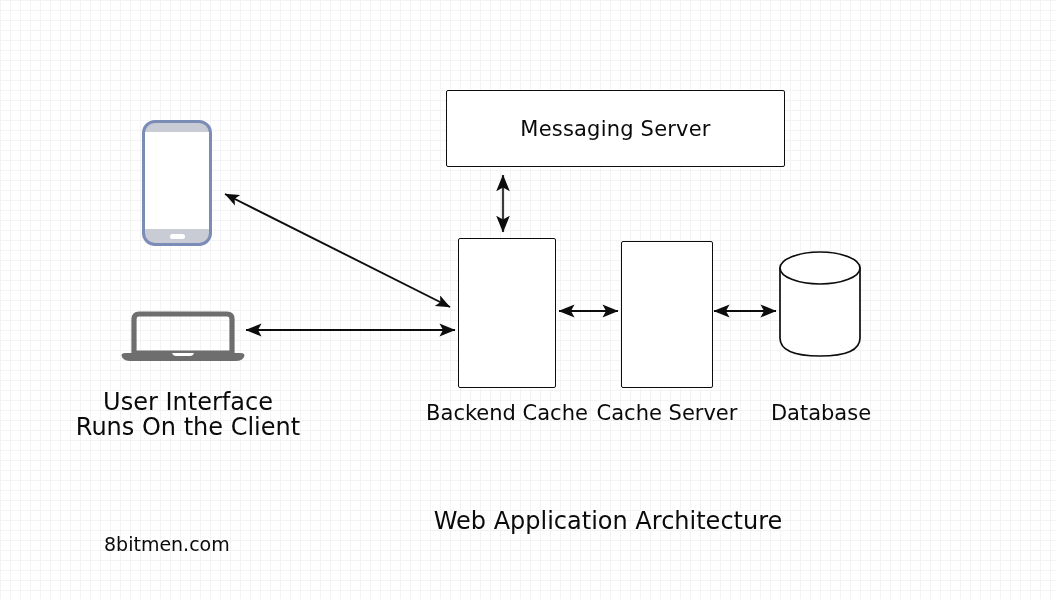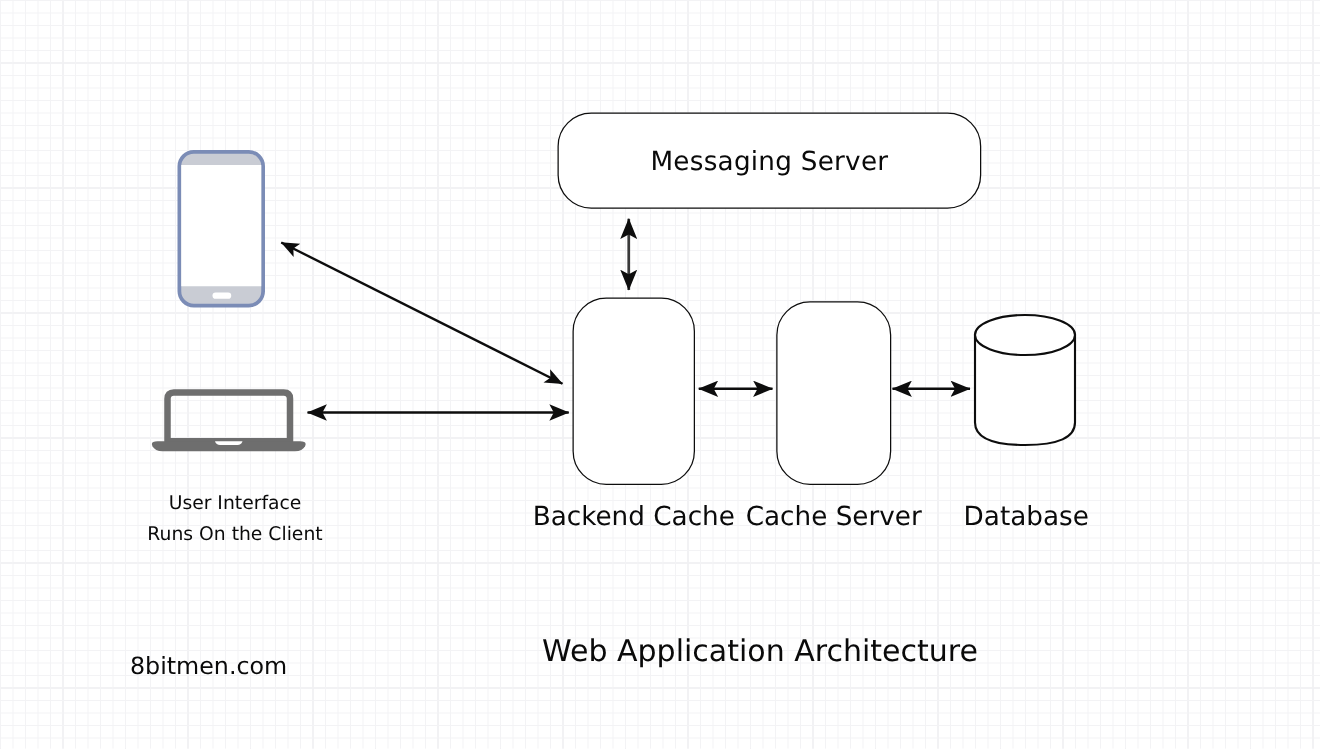--- a/index.html
+++ b/index.html
@@ -35,21 +35,21 @@
     height: 599px;
   }
 
   .node { position: absolute; }
 
   
   .box {
     position: absolute;
     background: #ffffff;
     border: 1.6px solid #0d0d0d;
-    border-radius: 27px;
+    border-radius: 2px;
     box-sizing: border-box;
   }
   .box-label {
     position: absolute;
     left: 0; right: 0;
     text-align: center;
     color: #0a0a0a;
     font-size: 21px;
     letter-spacing: 0.2px;
     white-space: nowrap;
@@ -76,21 +76,21 @@
     left: 0; right: 0;
     background: #ffffff;
   }
   .phone-home {
     position: absolute;
     background: #ffffff;
     border-radius: 4px;
   }
 
   
-  .t-ui      { font-size: 15px; line-height: 25px; }
+  .t-ui      { font-size: 24px; line-height: 25px; }
   .t-node    { font-size: 21px; }
   .t-brand   { font-size: 19px; }
   .t-title   { font-size: 24px; }
 
   svg { display: block; overflow: visible; }
 </style>
 </head>
 <body>
 
 <div id="canvas">
@@ -152,17 +152,17 @@
   <div class="node" style="left:775px; top:250px; width:92px; height:112px;">
     <svg width="92" height="112" viewBox="0 0 92 112">
 
       <path d="M5,18 L5,88 Q5,106 45,106 Q85,106 85,88 L85,18 Z" fill="#ffffff" stroke="#0d0d0d" stroke-width="1.7"></path>
 
       <ellipse cx="45" cy="18" rx="40" ry="16" fill="#ffffff" stroke="#0d0d0d" stroke-width="1.7"></ellipse>
     </svg>
   </div>
   <div class="caption t-node" style="left:731px; top:401px; width:180px;">Database</div>
 
-  <div class="caption t-brand" style="left:104px; top:522px; text-align:left;">8bitmen.com</div>
+  <div class="caption t-brand" style="left:104px; top:533px; text-align:left;">8bitmen.com</div>
 
   <div class="caption t-title" style="left:418px; top:507px; width:380px;text-align:center;">Web Application Architecture</div>
 
 </div>
 
 </body></html>

